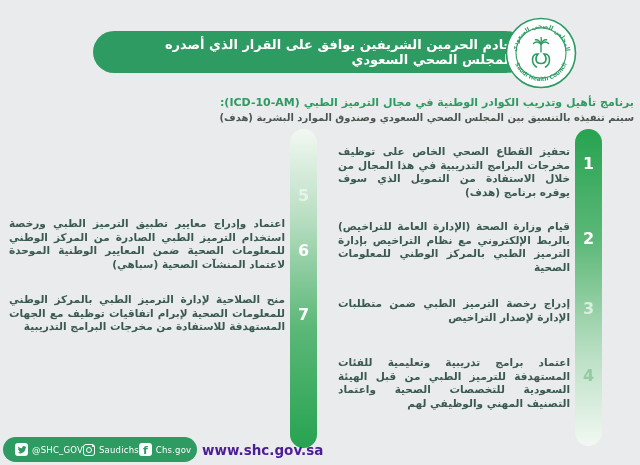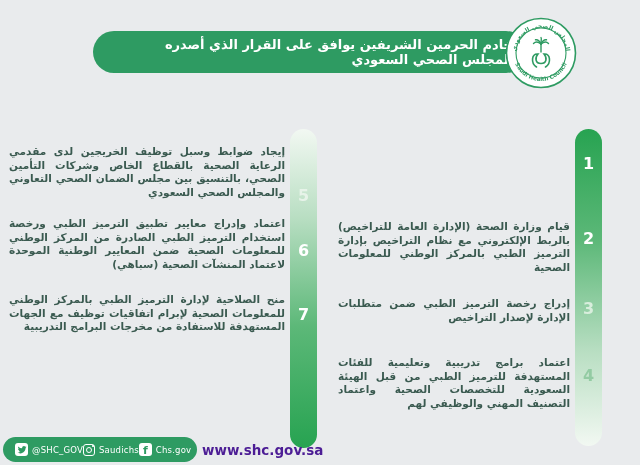--- a/index.html
+++ b/index.html
@@ -85,37 +85,41 @@
         <path d="M36 27 C33 24.5 30.5 24.5 28.5 26.5"></path>
         <path d="M36 27 C34.5 23.5 32.5 22.5 30.5 22.8"></path>
         <path d="M36 27 C36 23 36.8 21.8 36 20.5"></path>
         <path d="M36 27 C37.5 23.5 39.5 22.5 41.5 22.8"></path>
         <path d="M36 27 C39 24.5 41.5 24.5 43.5 26.5"></path>
       </g>
       <path d="M31.5 50 C25.5 46 26.5 36.5 33 37 C29.5 41 30.5 46.5 36 46.5 C41.5 46.5 42.5 41 39 37 C45.5 36.5 46.5 46 40.5 50" stroke="#2e9b62" fill="none" stroke-width="1.6" stroke-linecap="round"></path>
     </svg>
   </div>
 
+  <div class="intro">
+    <div class="intro-line1">برنامج تأهيل وتدريب الكوادر الوطنية في مجال الترميز الطبي (ICD-10-AM):</div>
+    <div class="intro-line2">سيتم تنفيذه بالتنسيق بين المجلس الصحي السعودي وصندوق الموارد البشرية (هدف)</div>
+  </div>
 
   <div class="bar bar-right"></div>
   <div class="bar bar-left"></div>
 
   <div class="num num-1">1</div>
   <div class="num num-2">2</div>
   <div class="num num-3">3</div>
   <div class="num num-4">4</div>
   <div class="num num-5">5</div>
   <div class="num num-6">6</div>
   <div class="num num-7">7</div>
 
+  <div class="item-text col-right it1">تحفيز القطاع الصحي الخاص على توظيف مخرجات البرامج التدريبية في هذا المجال من خلال الاستفادة من التمويل الذي سوف يوفره برنامج (هدف)</div>
   <div class="item-text col-right it2">قيام وزارة الصحة (الإدارة العامة للتراخيص) بالربط الإلكتروني مع نظام التراخيص بإدارة الترميز الطبي بالمركز الوطني للمعلومات الصحية</div>
   <div class="item-text col-right it3">إدراج رخصة الترميز الطبي ضمن متطلبات الإدارة لإصدار التراخيص</div>
   <div class="item-text col-right it4">اعتماد برامج تدريبية وتعليمية للفئات المستهدفة للترميز الطبي من قبل الهيئة السعودية للتخصصات الصحية واعتماد التصنيف المهني والوظيفي لهم</div>
 
-  <div class="item-text col-left it5">إيجاد ضوابط وسبل توظيف الخريجين لدى مقدمي الرعاية الصحية بالقطاع الخاص وشركات التأمين الصحي، بالتنسيق بين مجلس الضمان الصحي التعاوني والمجلس الصحي السعودي</div>
   <div class="item-text col-left it7">منح الصلاحية لإدارة الترميز الطبي بالمركز الوطني للمعلومات الصحية لإبرام اتفاقيات توظيف مع الجهات المستهدفة للاستفادة من مخرجات البرامج التدريبية</div>
   <div class="item-text col-left it6">اعتماد وإدراج معايير تطبيق الترميز الطبي ورخصة استخدام الترميز الطبي الصادرة من المركز الوطني للمعلومات الصحية ضمن المعايير الوطنية الموحدة لاعتماد المنشآت الصحية (سباهي)</div>
 
   <div class="footer-bar">
     <div class="social">
       <span class="icon-box">
         <svg width="10" height="10" viewBox="0 0 16 16">
           <path fill="#2e9b62" d="M15.5 3.1c-.55.25-1.1.42-1.7.5.6-.37 1.07-.95 1.3-1.64-.57.34-1.2.58-1.87.72A2.95 2.95 0 0 0 11.1 1.7c-1.63 0-2.95 1.32-2.95 2.95 0 .23.02.46.07.67A8.35 8.35 0 0 1 2.15 2.25a2.96 2.96 0 0 0 .91 3.94 2.9 2.9 0 0 1-1.34-.37v.04c0 1.43 1.02 2.62 2.37 2.9-.25.06-.51.1-.78.1-.19 0-.37-.02-.55-.05a2.96 2.96 0 0 0 2.76 2.05A5.93 5.93 0 0 1 .8 12.07c1.3.84 2.86 1.33 4.53 1.33 5.44 0 8.41-4.5 8.41-8.41v-.38c.58-.42 1.08-.94 1.47-1.51z"></path>
         </svg>
       </span>

